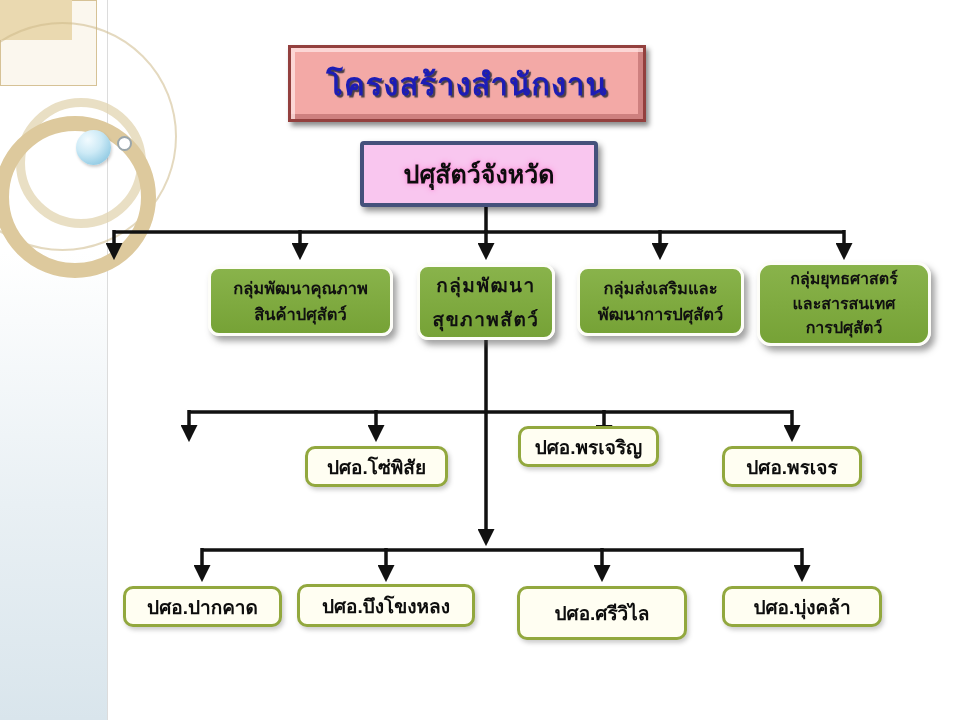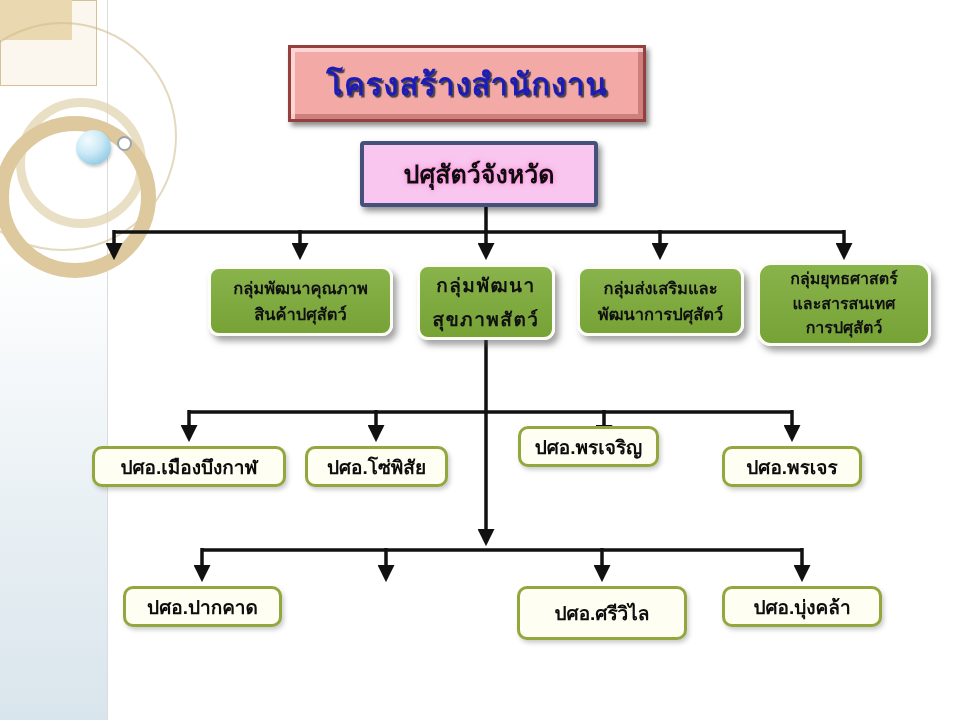--- a/index.html
+++ b/index.html
@@ -154,36 +154,36 @@
   <div class="group-node g4">
     <span class="group-label">กลุ่มส่งเสริมและ
 พัฒนาการปศุสัตว์</span>
   </div>
   <div class="group-node g5">
     <span class="group-label">กลุ่มยุทธศาสตร์
 และสารสนเทศ
 การปศุสัตว์</span>
   </div>
 
-  <div class="district-node d31">
-    <span class="district-label">ปศอ.เมืองบึงกาฬ</span>
-  </div>
   <div class="district-node d32">
     <span class="district-label">ปศอ.โซ่พิสัย</span>
   </div>
   <div class="district-node d33">
     <span class="district-label">ปศอ.พรเจริญ</span>
   </div>
   <div class="district-node d34">
     <span class="district-label">ปศอ.พรเจร</span>
   </div>
 
   <div class="district-node d41">
     <span class="district-label">ปศอ.ปากคาด</span>
   </div>
+  <div class="district-node d42">
+    <span class="district-label">ปศอ.บึงโขงหลง</span>
+  </div>
   <div class="district-node d43">
     <span class="district-label">ปศอ.ศรีวิไล</span>
   </div>
   <div class="district-node d44">
     <span class="district-label">ปศอ.บุ่งคล้า</span>
   </div>
 
 </div>
 
 </body></html>

